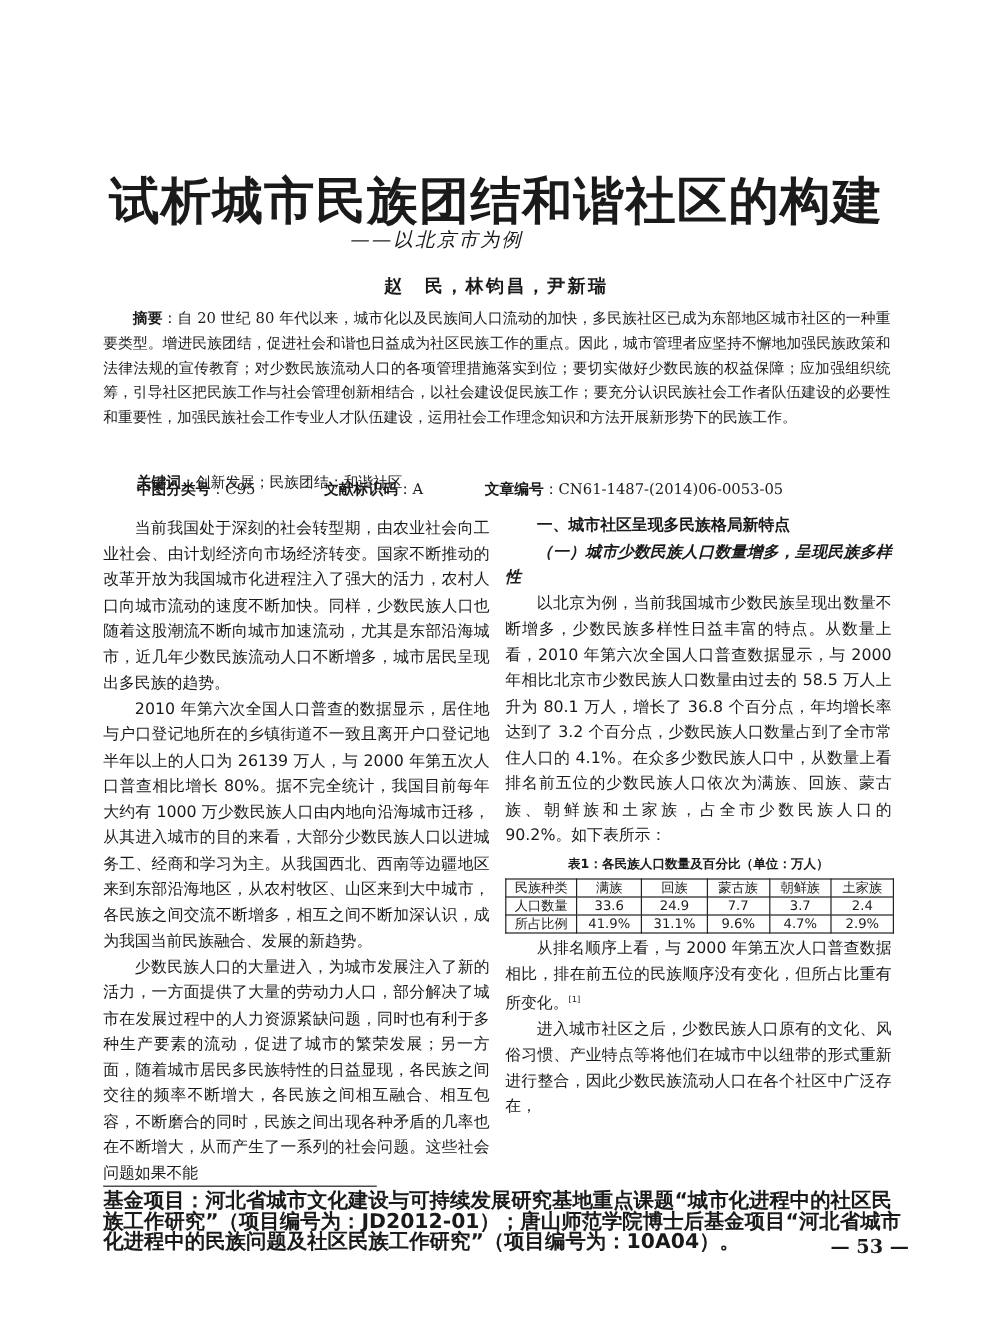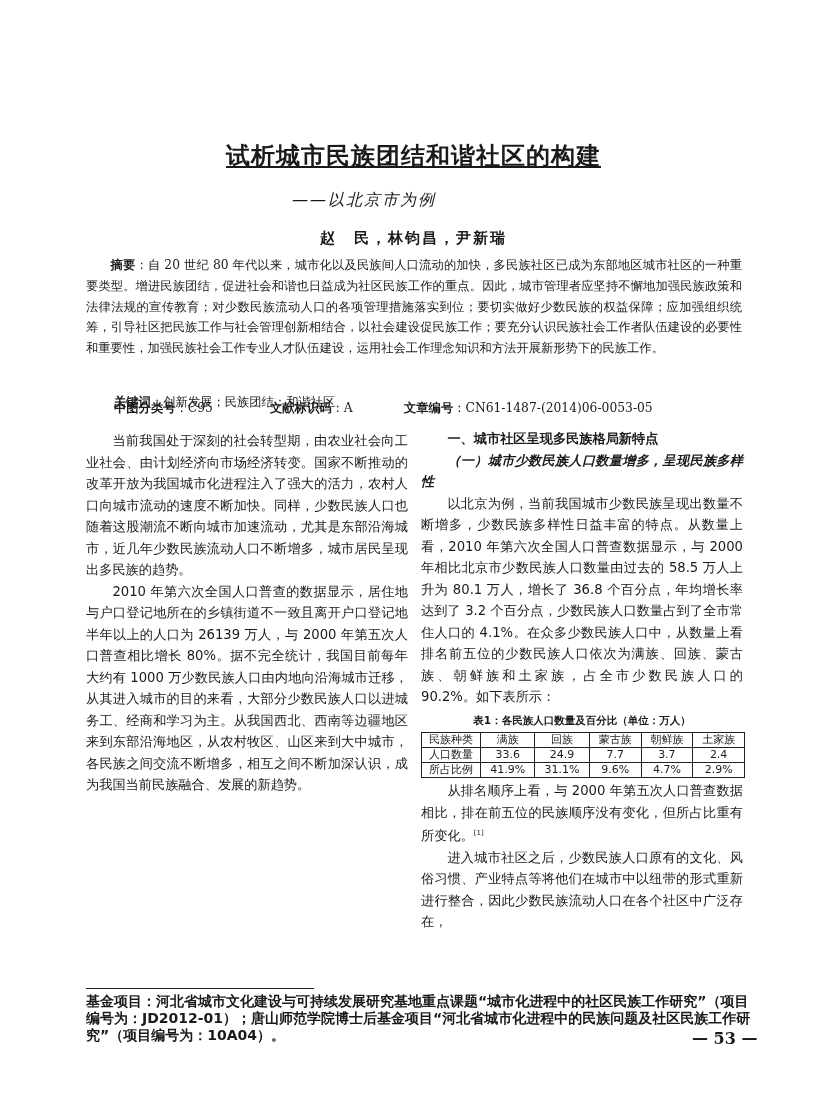--- a/index.html
+++ b/index.html
@@ -3,23 +3,22 @@
 <meta charset="utf-8">
 <style>
   html, body { margin: 0; padding: 0; background: #ffffff; }
   body {
     width: 827px; height: 1114px; position: relative; overflow: hidden;
     color: #1a1a1a;
     font-family: "DejaVu Serif", "Liberation Serif", serif;
   }
   .title {
     position: absolute; left: 0; right: 0; top: 140px;
-    text-align: center; font-size: 24px; font-weight: bold; letter-spacing: 1px;
+    text-align: center; font-size: 42px; font-weight: bold; letter-spacing: 1px;
     font-family: "DejaVu Sans", "Liberation Sans", sans-serif;
-    text-decoration: underline;
   }
   .subtitle {
     position: absolute; left: 292px; top: 190px;
     font-size: 16px; letter-spacing: 2px; font-style: italic;
   }
   .authors {
     position: absolute; left: 0; right: 0; top: 229px;
     text-align: center; font-size: 15px; font-weight: bold; letter-spacing: 2px;
   }
   .abstract {
@@ -56,21 +55,21 @@
   table.data td {
     border: 1px solid #222; text-align: center; padding: 0 2px; line-height: 14px;
   }
   table.data td.rowhead { width: 54px; }
   sup.ref { font-size: 7px; vertical-align: super; }
   .footrule {
     position: absolute; left: 86px; top: 988px; width: 228px; border-top: 1px solid #222;
   }
   .footnote {
     position: absolute; left: 86px; top: 993px; width: 670px;
-    font-size: 14px; line-height: 17px; font-weight: bold;
+    font-size: 17px; line-height: 17px; font-weight: bold;
     font-family: "DejaVu Sans", "Liberation Sans", sans-serif;
   }
   .pagenum {
     position: absolute; left: 692px; top: 1029px; font-size: 16px; font-weight: bold;
   }
 </style>
 </head>
 <body>
 
 <div class="title">试析城市民族团结和谐社区的构建</div>
@@ -83,20 +82,21 @@
 
 <div class="classline">
   <span class="item" style="left:0"><span class="label-bold">中图分类号</span><span>：C95</span></span>
   <span class="item" style="left:156px"><span class="label-bold">文献标识码</span><span>：A</span></span>
   <span class="item" style="left:290px"><span class="label-bold">文章编号</span><span>：CN61-1487-(2014)06-0053-05</span></span>
 </div>
 
 <div class="col col-left">
   <p>当前我国处于深刻的社会转型期，由农业社会向工业社会、由计划经济向市场经济转变。国家不断推动的改革开放为我国城市化进程注入了强大的活力，农村人口向城市流动的速度不断加快。同样，少数民族人口也随着这股潮流不断向城市加速流动，尤其是东部沿海城市，近几年少数民族流动人口不断增多，城市居民呈现出多民族的趋势。</p>
   <p>2010 年第六次全国人口普查的数据显示，居住地与户口登记地所在的乡镇街道不一致且离开户口登记地半年以上的人口为 26139 万人，与 2000 年第五次人口普查相比增长 80%。据不完全统计，我国目前每年大约有 1000 万少数民族人口由内地向沿海城市迁移，从其进入城市的目的来看，大部分少数民族人口以进城务工、经商和学习为主。从我国西北、西南等边疆地区来到东部沿海地区，从农村牧区、山区来到大中城市，各民族之间交流不断增多，相互之间不断加深认识，成为我国当前民族融合、发展的新趋势。</p>
+  <p>少数民族人口的大量进入，为城市发展注入了新的活力，一方面提供了大量的劳动力人口，部分解决了城市在发展过程中的人力资源紧缺问题，同时也有利于多种生产要素的流动，促进了城市的繁荣发展；另一方面，随着城市居民多民族特性的日益显现，各民族之间交往的频率不断增大，各民族之间相互融合、相互包容，不断磨合的同时，民族之间出现各种矛盾的几率也在不断增大，从而产生了一系列的社会问题。这些社会问题如果不能</p>
 </div>
 
 <div class="col col-right">
   <p class="h1">一、城市社区呈现多民族格局新特点</p>
   <p class="h2">（一）城市少数民族人口数量增多，呈现民族多样性</p>
   <p>以北京为例，当前我国城市少数民族呈现出数量不断增多，少数民族多样性日益丰富的特点。从数量上看，2010 年第六次全国人口普查数据显示，与 2000 年相比北京市少数民族人口数量由过去的 58.5 万人上升为 80.1 万人，增长了 36.8 个百分点，年均增长率达到了 3.2 个百分点，少数民族人口数量占到了全市常住人口的 4.1%。在众多少数民族人口中，从数量上看排名前五位的少数民族人口依次为满族、回族、蒙古族、朝鲜族和土家族，占全市少数民族人口的 90.2%。如下表所示：</p>
   <div class="tbl-caption">表1：各民族人口数量及百分比（单位：万人）</div>
   <table class="data">
     <tbody>
         <tr>

